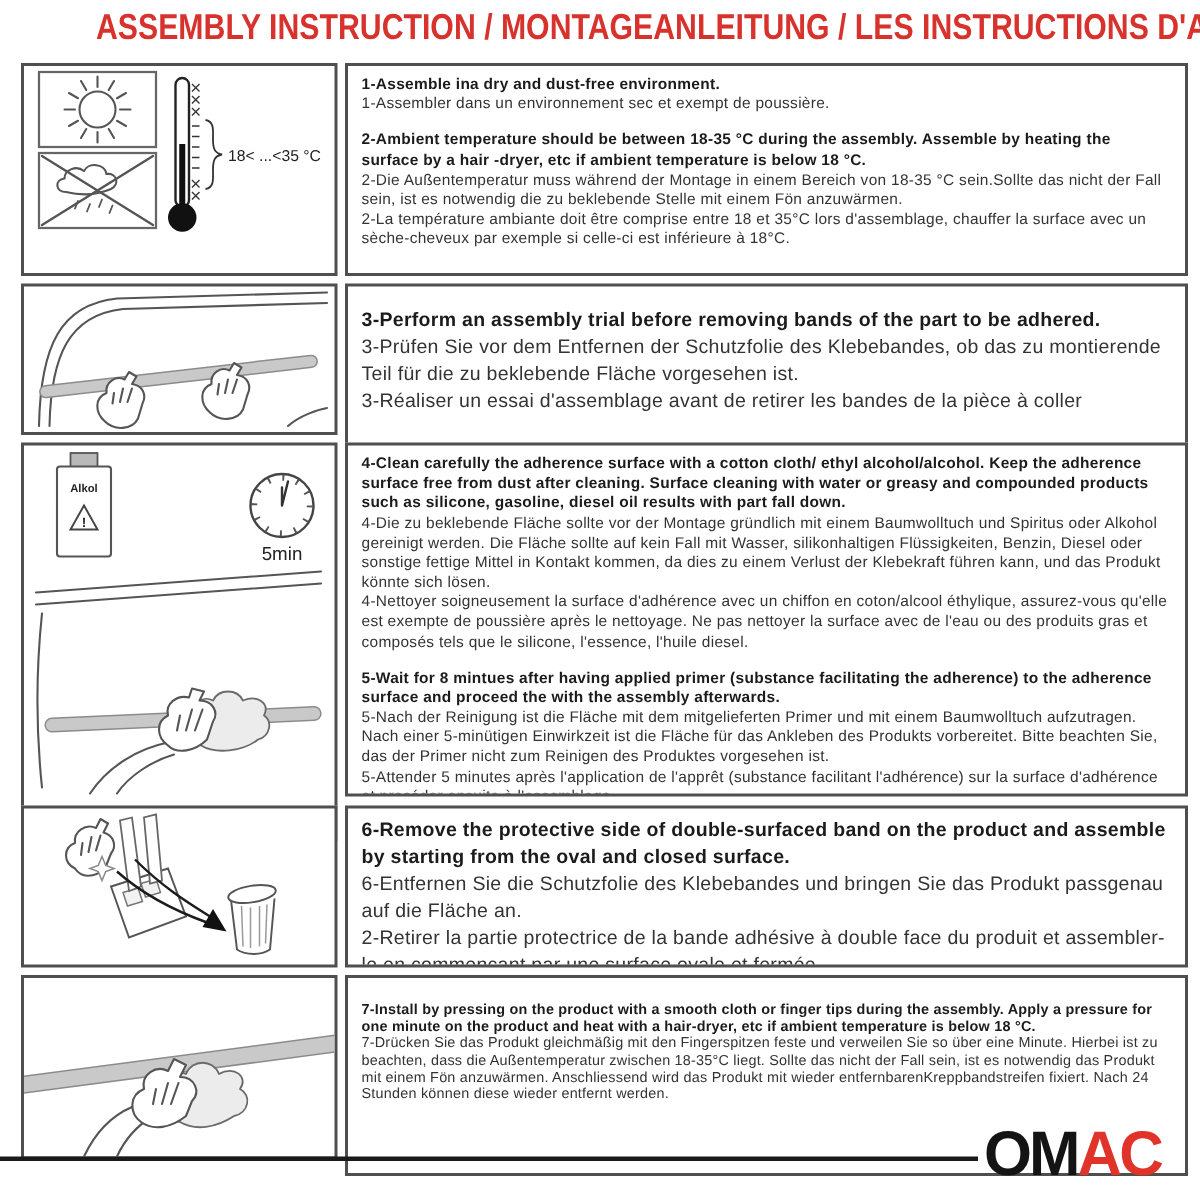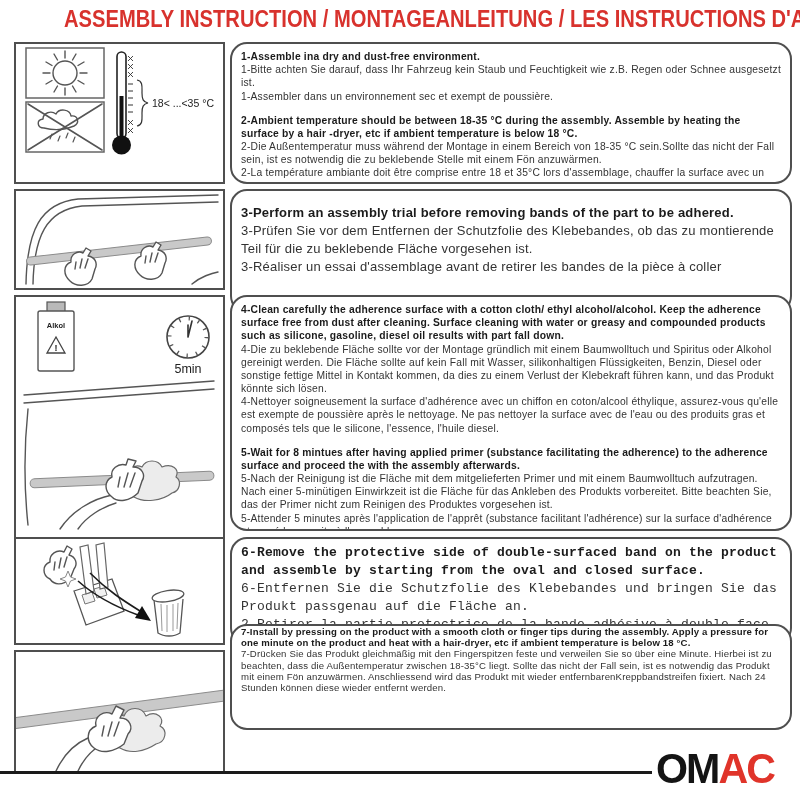--- a/index.html
+++ b/index.html
@@ -7,21 +7,21 @@
     width:800px;height:800px;position:relative;overflow:hidden;background:#fff;
     font-family:"Liberation Sans", sans-serif;
   }
   .page-title{
     position:absolute;top:5px;left:0;width:800px;text-align:center;
     font-size:24px;font-weight:bold;color:#D8322D;white-space:nowrap;
     transform:scaleX(0.84);transform-origin:50% 50%;letter-spacing:0px;
   }
   .box{position:absolute;box-sizing:border-box;border:2px solid #4f4f4f;background:#fff;}
   .left{left:14px;width:211px;overflow:hidden;}
-  .right{left:230px;width:562px;padding:6px 9px 4px 9px;overflow:hidden;border-radius:17px;}
+  .right{left:230px;width:562px;padding:6px 9px 4px 9px;overflow:hidden;}
   .sec p{margin:0;}
   .small p{font-size:10.3px;line-height:1.28;letter-spacing:0.2px;}
   .tiny p{font-size:9.6px;line-height:1.17;letter-spacing:0.15px;}
   .large p{font-size:13px;line-height:1.38;letter-spacing:0.2px;}
   .sec + .sec{margin-top:11px;}
   .txt-en{font-weight:bold;color:#1b1b1b;}
   .txt{color:#333;}
   svg{display:block;}
   .lineart{stroke:#555;fill:none;stroke-width:1.4;stroke-linecap:round;stroke-linejoin:round;}
   .blob{stroke:#555;fill:#fff;stroke-width:1.4;stroke-linecap:round;stroke-linejoin:round;}
@@ -66,21 +66,20 @@
         <path d="M112,84 L117,89 M117,84 L112,89"></path>
       </g>
       <path d="M121,36 C127,37 126,43 126,49 C126,55 127,58 132,59 C127,60 126,63 126,69 C126,75 127,81 121,82" fill="none" stroke="#333" stroke-width="1.2"></path>
     </g>
     <text class="svgtext" x="136" y="63" font-size="10.5">18&lt; ...&lt;35 °C</text>
   </svg>
 </div>
 <div class="box right small" style="top:42px;height:142px;">
   <div class="sec">
     <p class="txt-en">1-Assemble ina dry and dust-free environment.</p>
-    <p class="txt">1-Bitte achten Sie darauf, dass Ihr Fahrzeug kein Staub und Feuchtigkeit wie z.B. Regen oder Schnee ausgesetzt ist.</p>
     <p class="txt">1-Assembler dans un environnement sec et exempt de poussière.</p>
   </div>
   <div class="sec">
     <p class="txt-en">2-Ambient temperature should be between 18-35 °C  during the assembly. Assemble by heating the surface by a hair -dryer, etc if ambient temperature is below 18 °C.</p>
     <p class="txt">2-Die Außentemperatur muss während der Montage in einem Bereich von 18-35 °C  sein.Sollte das nicht der Fall sein, ist es notwendig die zu beklebende Stelle mit einem Fön anzuwärmen.</p>
     <p class="txt">2-La température ambiante doit être comprise entre 18 et 35°C lors d'assemblage, chauffer la surface avec un sèche-cheveux par exemple si celle-ci est inférieure à 18°C.</p>
   </div>
 </div>
 
 <div class="box left" style="top:189px;height:101px;">
@@ -173,21 +172,21 @@
       <path d="M74,34 C92,52 108,62 124,72" fill="none" stroke="#1c1c1c" stroke-width="1.6"></path>
       <polygon points="135,82 119,79 126,67" fill="#111"></polygon>
     </g>
     <g>
       <path d="M138,61 L142,94 C148,98 158,98 164,94 L167,60" fill="#fff" stroke="#555" stroke-width="1.3"></path>
       <path d="M145,65 L146,92 M151,66 L151,93 M157,65 L157,92 M162,64 L161,90" stroke="#999" stroke-width="1" fill="none"></path>
       <ellipse cx="152" cy="57" rx="16" ry="5.5" transform="rotate(-9 152 57)" fill="#fff" stroke="#555" stroke-width="1.3"></ellipse>
     </g>
   </svg>
 </div>
-<div class="box right large" style="top:537px;height:108px;padding-top:5px;font-family:Liberation Mono, monospace;">
+<div class="box right large" style="top:537px;height:108px;padding-top:5px;">
   <div class="sec">
     <p class="txt-en">6-Remove the protective side of double-surfaced band on the product and assemble by starting from the oval and closed surface.</p>
     <p class="txt">6-Entfernen Sie die Schutzfolie des Klebebandes und bringen Sie das Produkt passgenau auf die Fläche an.</p>
     <p class="txt">2-Retirer la partie protectrice de la bande adhésive à double face du produit et assembler-le en commençant par une surface ovale et fermée.</p>
   </div>
 </div>
 
 <div class="box left" style="top:650px;height:123px;">
   <svg width="207" height="119" viewBox="0 0 207 119">
     <rect class="strip" x="-4" y="52" width="214" height="11" transform="rotate(-7.5 103 57)"></rect>
@@ -195,21 +194,21 @@
       <path d="M40,119 C48,102 58,92 72,86"></path>
       <path d="M62,119 C68,106 76,98 86,92"></path>
     </g>
     <path class="cloth" d="M104,96 C92,94 88,84 96,78 C90,70 98,60 108,64 C112,54 126,54 130,64 C140,58 150,66 144,74 C152,78 150,90 140,92 C128,100 114,102 104,96 Z"></path>
     <g>
       <path class="blob" d="M78,96 C70,90 70,78 80,74 C78,64 88,58 96,62 L100,54 108,58 104,66 C114,66 118,76 112,82 L108,92 C98,100 86,102 78,96 Z"></path>
       <path class="lineart" d="M88,74 L86,84 M96,70 L92,84 M103,70 L98,84" stroke-width="1"></path>
     </g>
   </svg>
 </div>
-<div class="box right small tiny" style="top:624px;height:106px;padding-top:0;">
+<div class="box right small tiny" style="top:650px;height:134px;padding-top:16px;">
   <div class="sec">
     <p class="txt-en">7-Install by pressing on the product with a smooth cloth or finger tips during the assembly. Apply a pressure for one minute on the product and heat with a hair-dryer, etc if ambient temperature is below 18 °C.</p>
     <p class="txt">7-Drücken Sie das Produkt gleichmäßig mit den Fingerspitzen feste und verweilen Sie so über eine Minute. Hierbei ist zu beachten, dass die Außentemperatur zwischen 18-35°C liegt. Sollte das nicht der Fall sein, ist es notwendig das Produkt mit einem Fön anzuwärmen. Anschliessend wird das Produkt mit wieder entfernbarenKreppbandstreifen fixiert. Nach 24 Stunden können diese wieder entfernt werden.</p>
   </div>
 </div>
 
 <div class="footer-rule"></div>
 <div class="brand">
   <span style="color:#141414">OM</span><span style="color:#E0342A">AC</span>
 </div>

